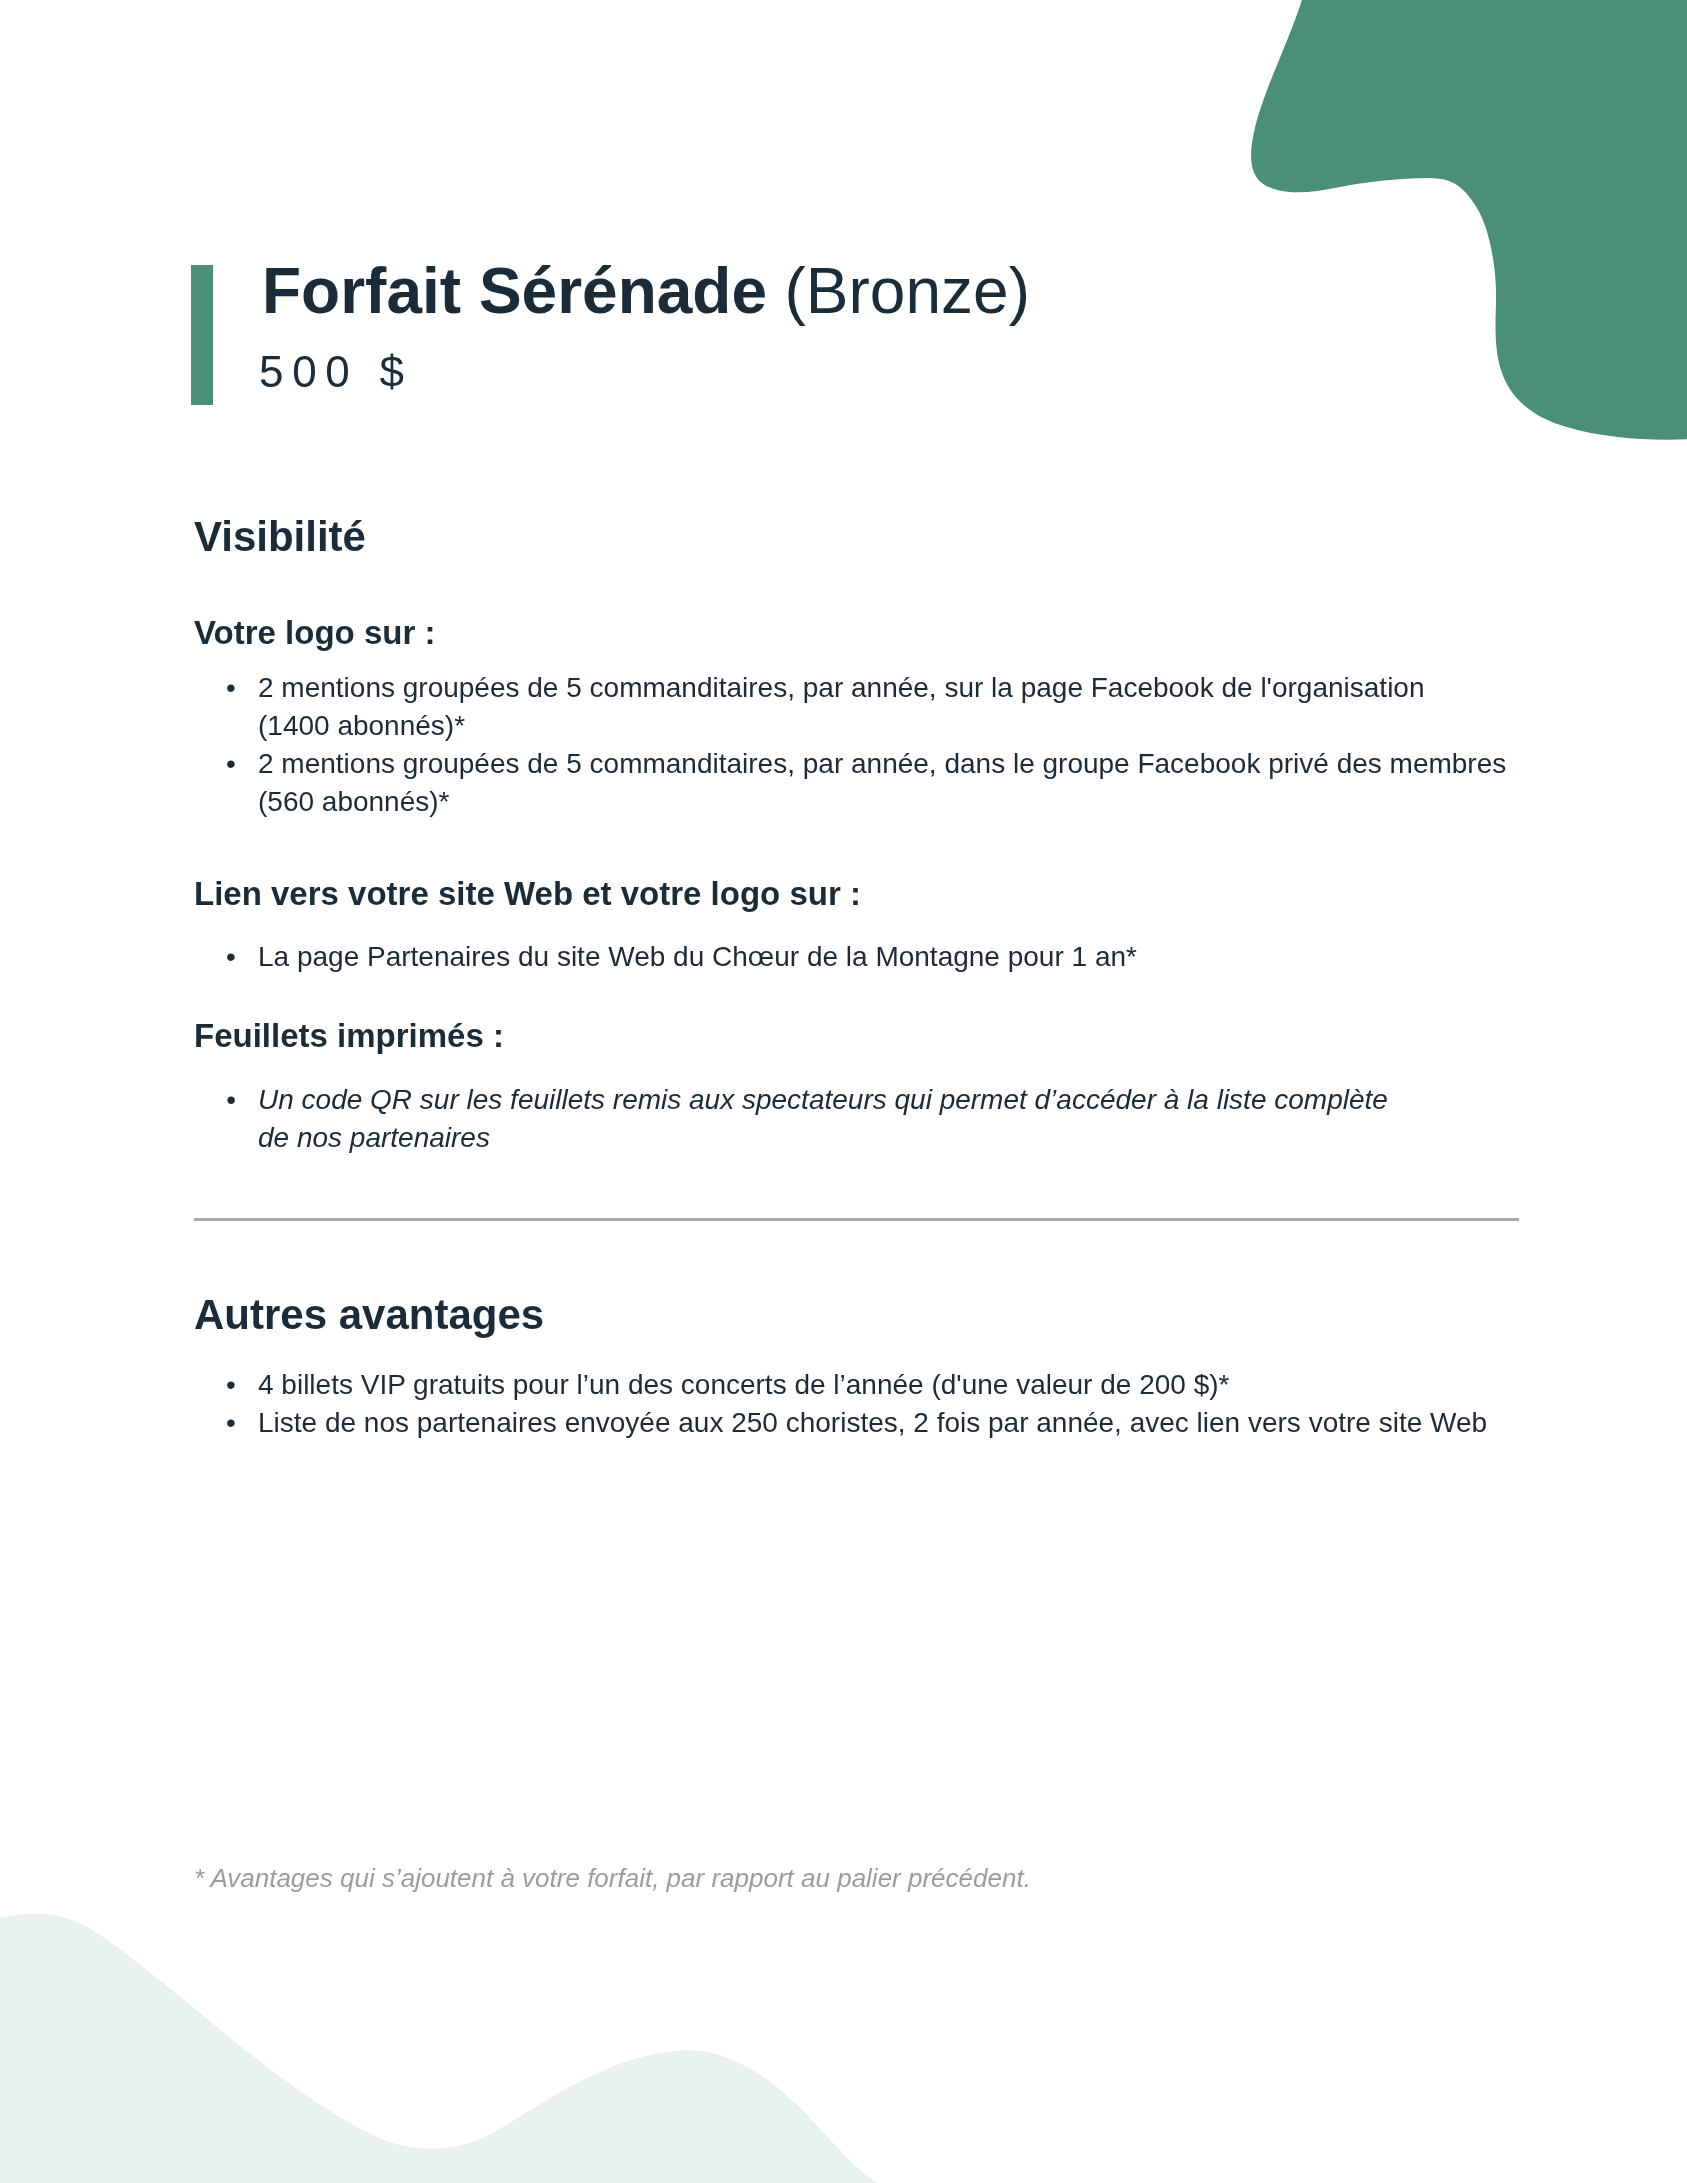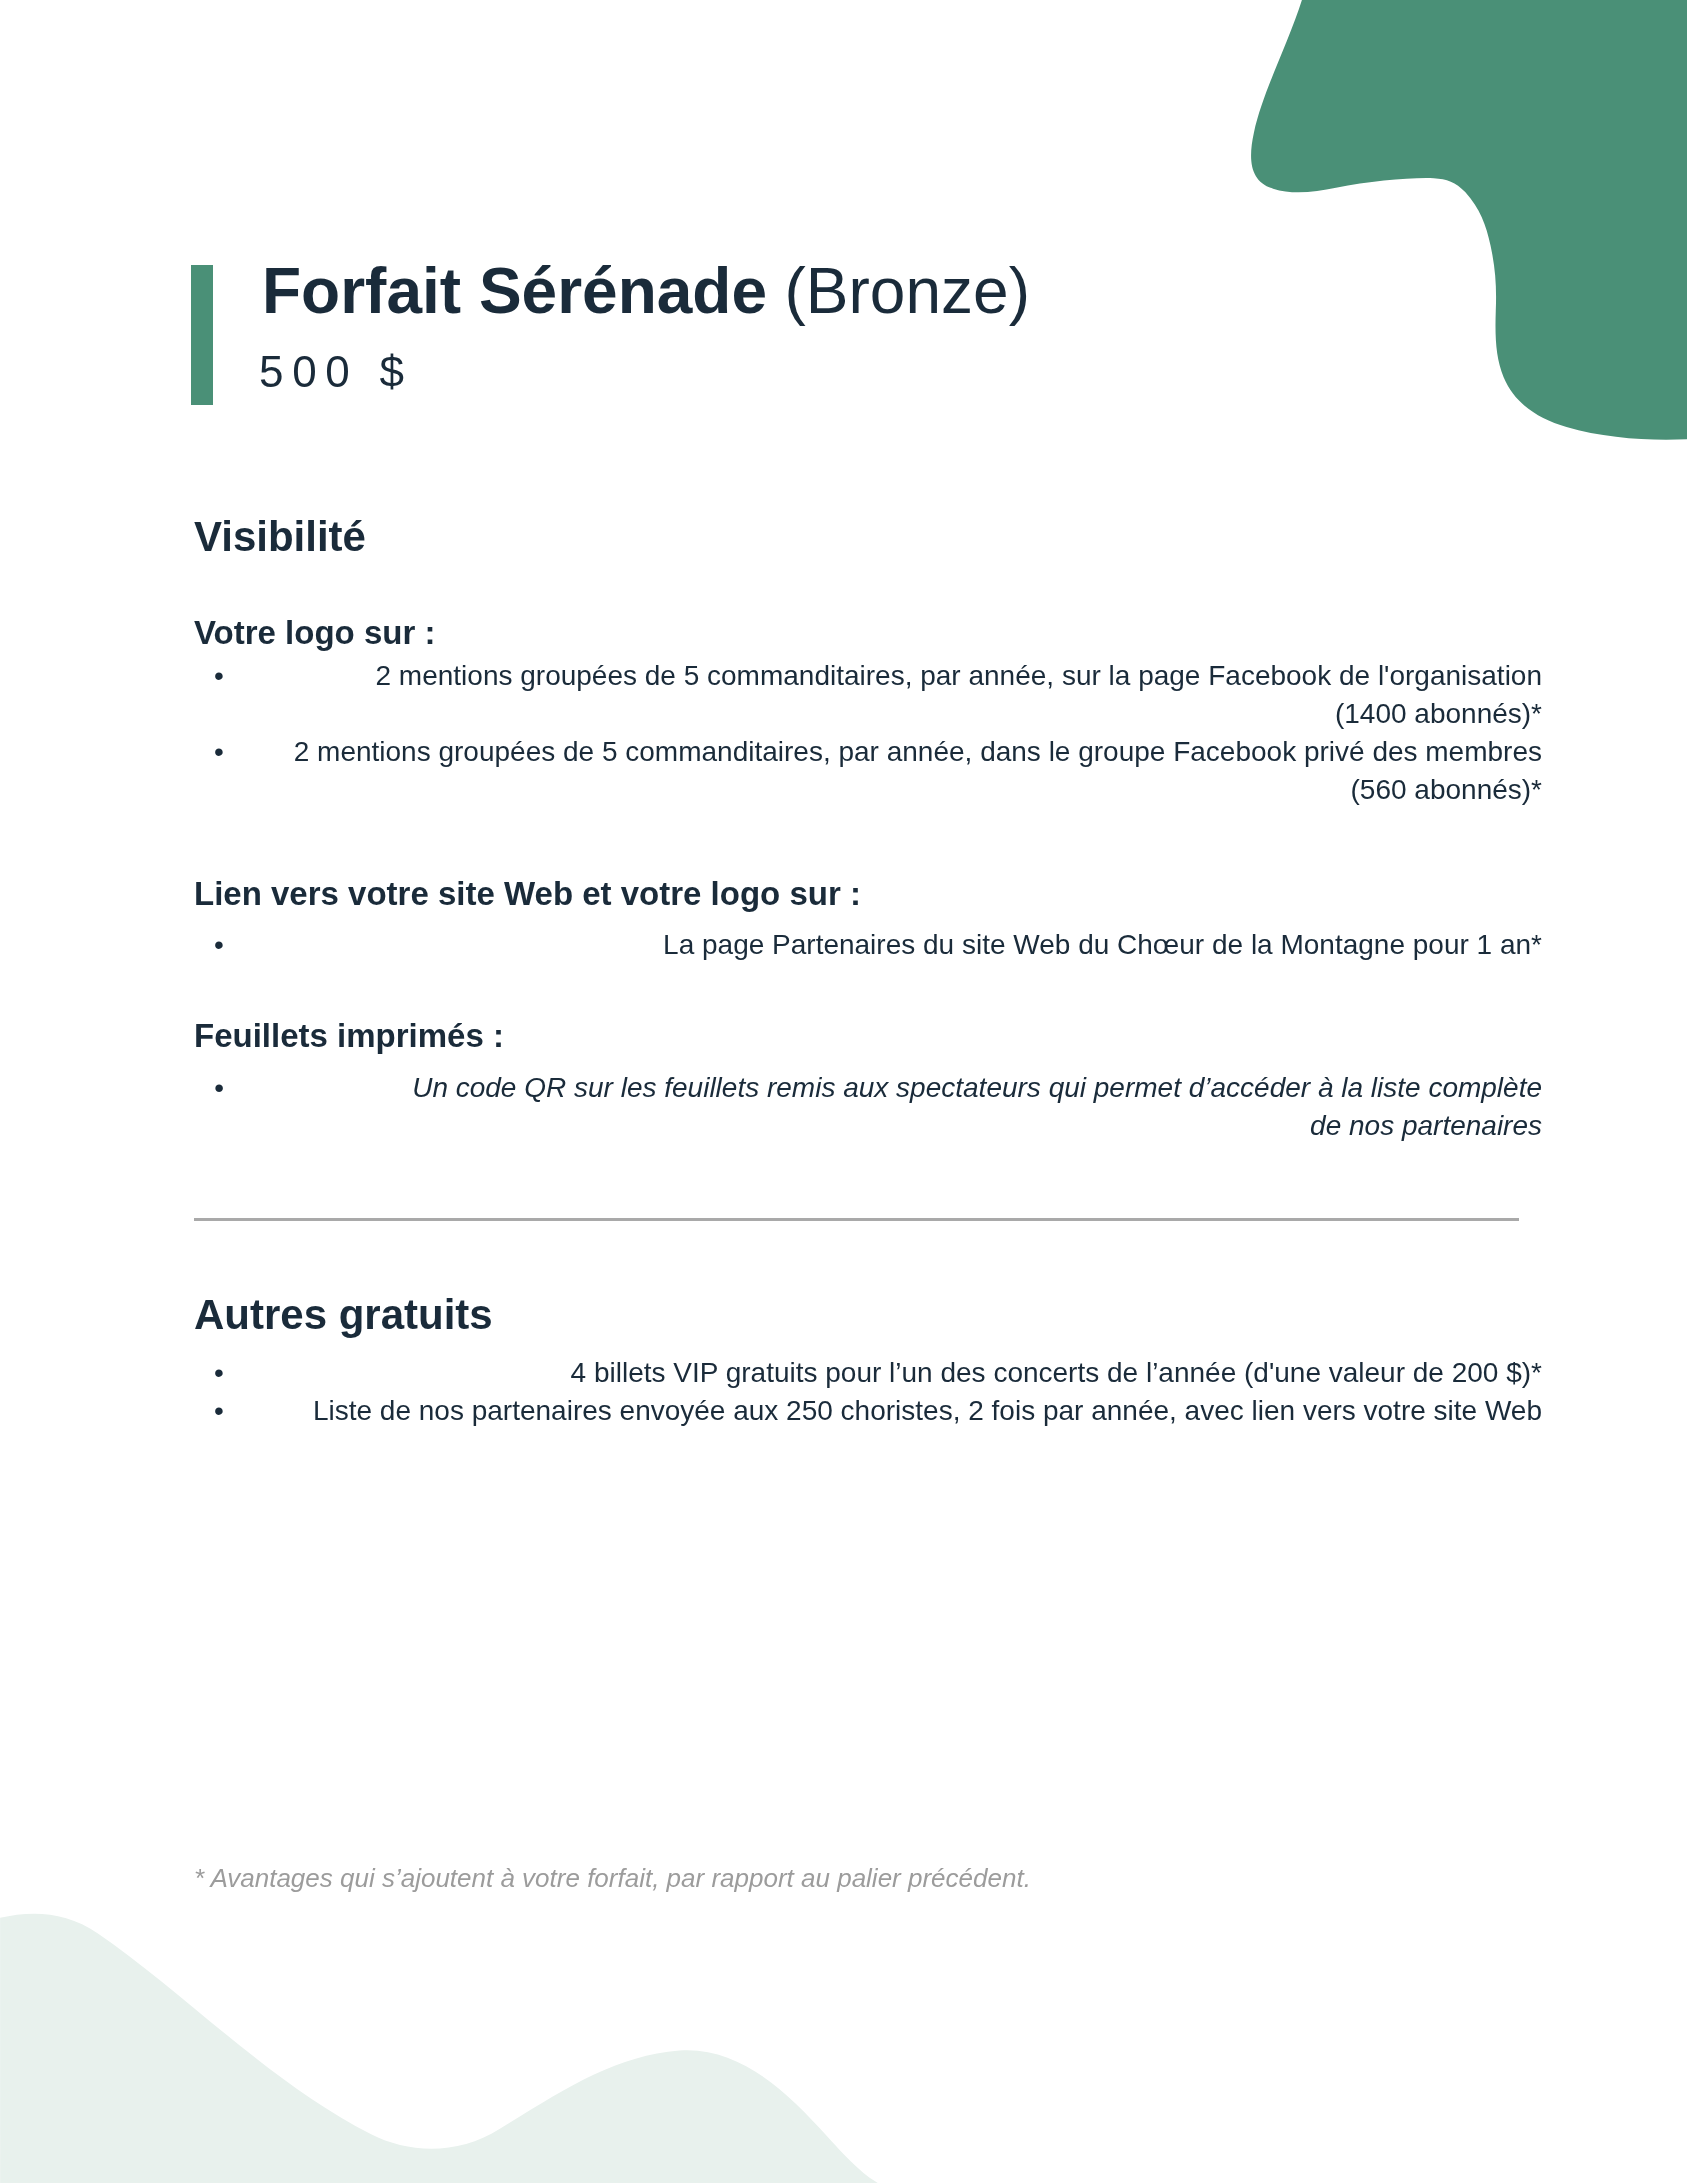--- a/index.html
+++ b/index.html
@@ -59,24 +59,23 @@
     color: #1a2b3a;
     white-space: nowrap;
   }
   .sub-1 { top: 614px; }
   .sub-2 { top: 875px; }
   .sub-3 { top: 1017px; }
 
   ul.bullets {
     position: absolute;
     left: 214px;
-    margin: 0; padding: 0;
+    margin: 12px; padding: 0;
     list-style: none;
     width: 1328px;
-    text-align: right;
   }
   ul.bullets li {
     position: relative;
     padding-left: 32px;
     font-size: 28px;
     line-height: 38px;
     color: #1a2b3a;
   }
   ul.bullets li::before {
     content: "\2022";
@@ -161,21 +160,21 @@
   </ul>
 
   <div class="subheading sub-3">Feuillets imprimés :</div>
   <ul class="bullets list-3">
     <li><span class="bullet-text">Un code QR sur les feuillets remis aux spectateurs qui permet d’accéder à la liste complète
 de nos partenaires</span></li>
   </ul>
 
   <div class="divider"></div>
 
-  <div class="section-heading h-benefits">Autres gratuits</div>
+  <div class="section-heading h-benefits">Autres avantages</div>
   <ul class="bullets list-4">
     <li><span class="bullet-text">4 billets VIP gratuits pour l’un des concerts de l’année (d'une valeur de 200 $)*</span></li>
     <li><span class="bullet-text">Liste de nos partenaires envoyée aux 250 choristes, 2 fois par année, avec lien vers votre site Web</span></li>
   </ul>
 
   <div class="footnote">* Avantages qui s’ajoutent à votre forfait, par rapport au palier précédent.</div>
 
 </div>
 
 

